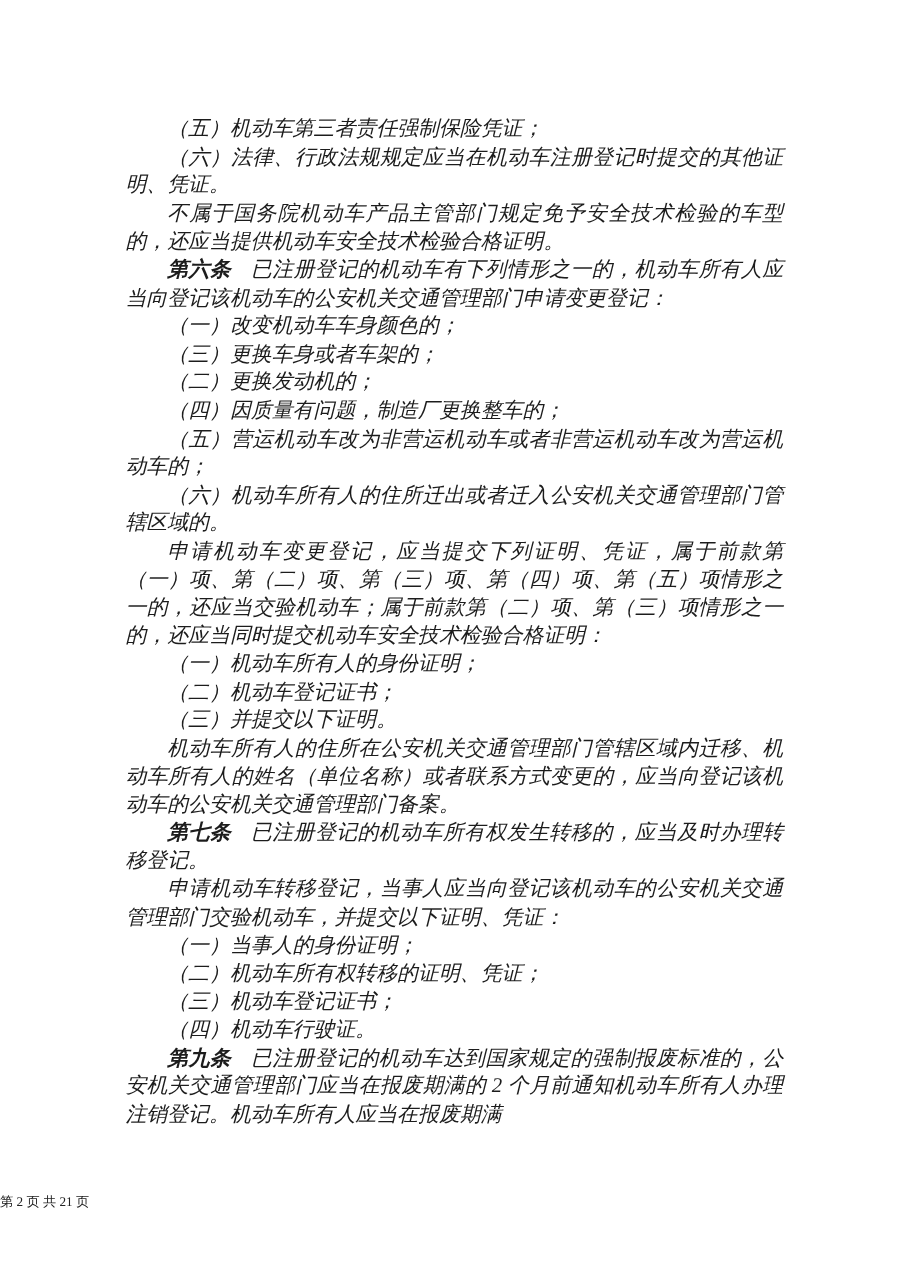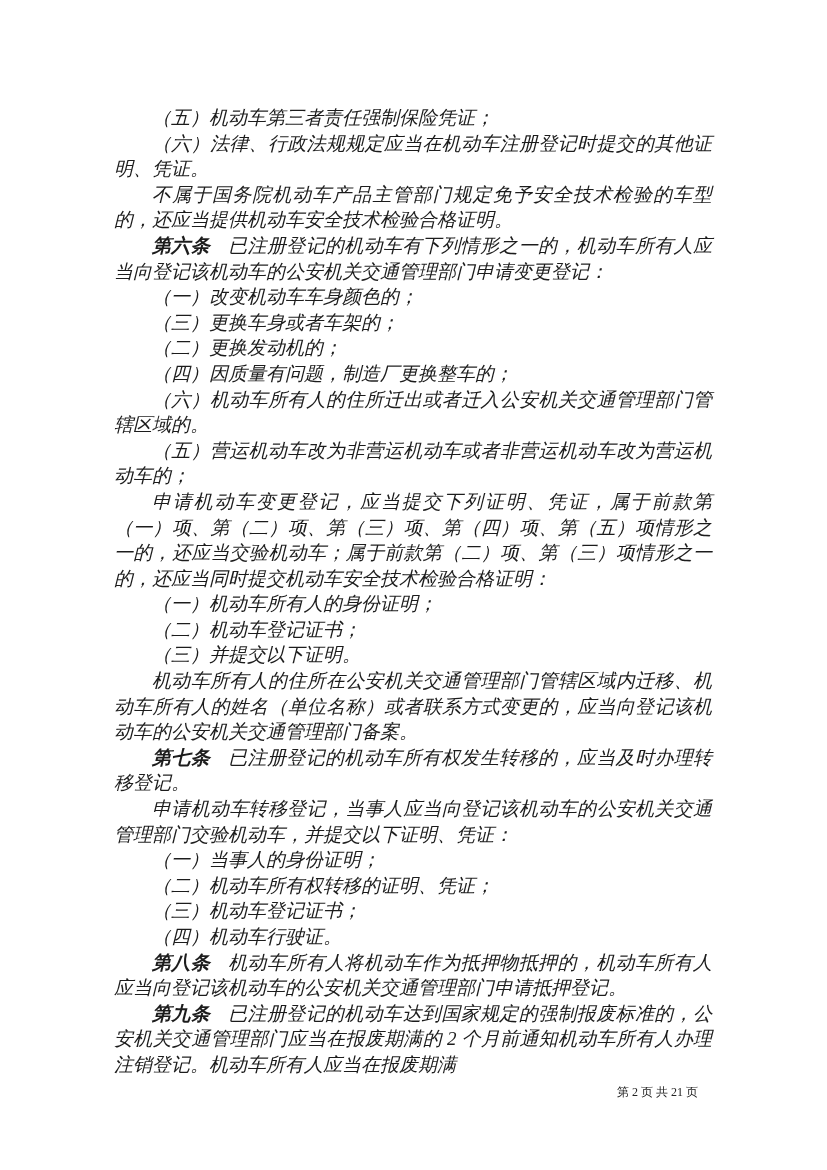--- a/index.html
+++ b/index.html
@@ -37,50 +37,49 @@
   }
   .article-label {
     font-weight: bold;
     margin-right: 0.95em;
   }
   .page-footer {
     position: absolute;
     top: 1083px;
     left: 0;
     width: 698px;
-    text-align: right;
+    text-align: left;
     font-size: 12px;
     line-height: 18px;
     color: #222222;
     font-family: "Liberation Serif", "DejaVu Serif", serif;
   }
 </style>
 </head>
 <body>
 
 <div class="page">
   <div class="content">
       <p class="doc-para">（五）机动车第三者责任强制保险凭证；</p>
       <p class="doc-para">（六）法律、行政法规规定应当在机动车注册登记时提交的其他证明、凭证。</p>
       <p class="doc-para">不属于国务院机动车产品主管部门规定免予安全技术检验的车型的，还应当提供机动车安全技术检验合格证明。</p>
       <p class="doc-para gap-before"><span class="article-label">第六条</span><span>已注册登记的机动车有下列情形之一的，机动车所有人应当向登记该机动车的公安机关交通管理部门申请变更登记：</span></p>
       <p class="doc-para">（一）改变机动车车身颜色的；</p>
       <p class="doc-para">（三）更换车身或者车架的；</p>
       <p class="doc-para">（二）更换发动机的；</p>
       <p class="doc-para">（四）因质量有问题，制造厂更换整车的；</p>
+      <p class="doc-para">（五）营运机动车改为非营运机动车或者非营运机动车改为营运机动车的；</p>
       <p class="doc-para">（六）机动车所有人的住所迁出或者迁入公安机关交通管理部门管辖区域的。</p>
-      <p class="doc-para">（五）营运机动车改为非营运机动车或者非营运机动车改为营运机动车的；</p>
       <p class="doc-para">申请机动车变更登记，应当提交下列证明、凭证，属于前款第（一）项、第（二）项、第（三）项、第（四）项、第（五）项情形之一的，还应当交验机动车；属于前款第（二）项、第（三）项情形之一的，还应当同时提交机动车安全技术检验合格证明：</p>
       <p class="doc-para">（一）机动车所有人的身份证明；</p>
       <p class="doc-para">（二）机动车登记证书；</p>
       <p class="doc-para">（三）并提交以下证明。</p>
       <p class="doc-para">机动车所有人的住所在公安机关交通管理部门管辖区域内迁移、机动车所有人的姓名（单位名称）或者联系方式变更的，应当向登记该机动车的公安机关交通管理部门备案。</p>
       <p class="doc-para gap-before"><span class="article-label">第七条</span><span>已注册登记的机动车所有权发生转移的，应当及时办理转移登记。</span></p>
       <p class="doc-para">申请机动车转移登记，当事人应当向登记该机动车的公安机关交通管理部门交验机动车，并提交以下证明、凭证：</p>
       <p class="doc-para">（一）当事人的身份证明；</p>
       <p class="doc-para">（二）机动车所有权转移的证明、凭证；</p>
       <p class="doc-para">（三）机动车登记证书；</p>
       <p class="doc-para">（四）机动车行驶证。</p>
-      <p class="doc-para gap-before"><span class="article-label">第八条</span><span>机动车所有人将机动车作为抵押物抵押的，机动车所有人应当向登记该机动车的公安机关交通管理部门申请抵押登记。</span></p>
       <p class="doc-para gap-before"><span class="article-label">第九条</span><span>已注册登记的机动车达到国家规定的强制报废标准的，公安机关交通管理部门应当在报废期满的 2 个月前通知机动车所有人办理注销登记。机动车所有人应当在报废期满</span></p>
     </div>
   <div class="page-footer">第 2 页 共 21 页</div>
 </div>
 
 </body></html>

